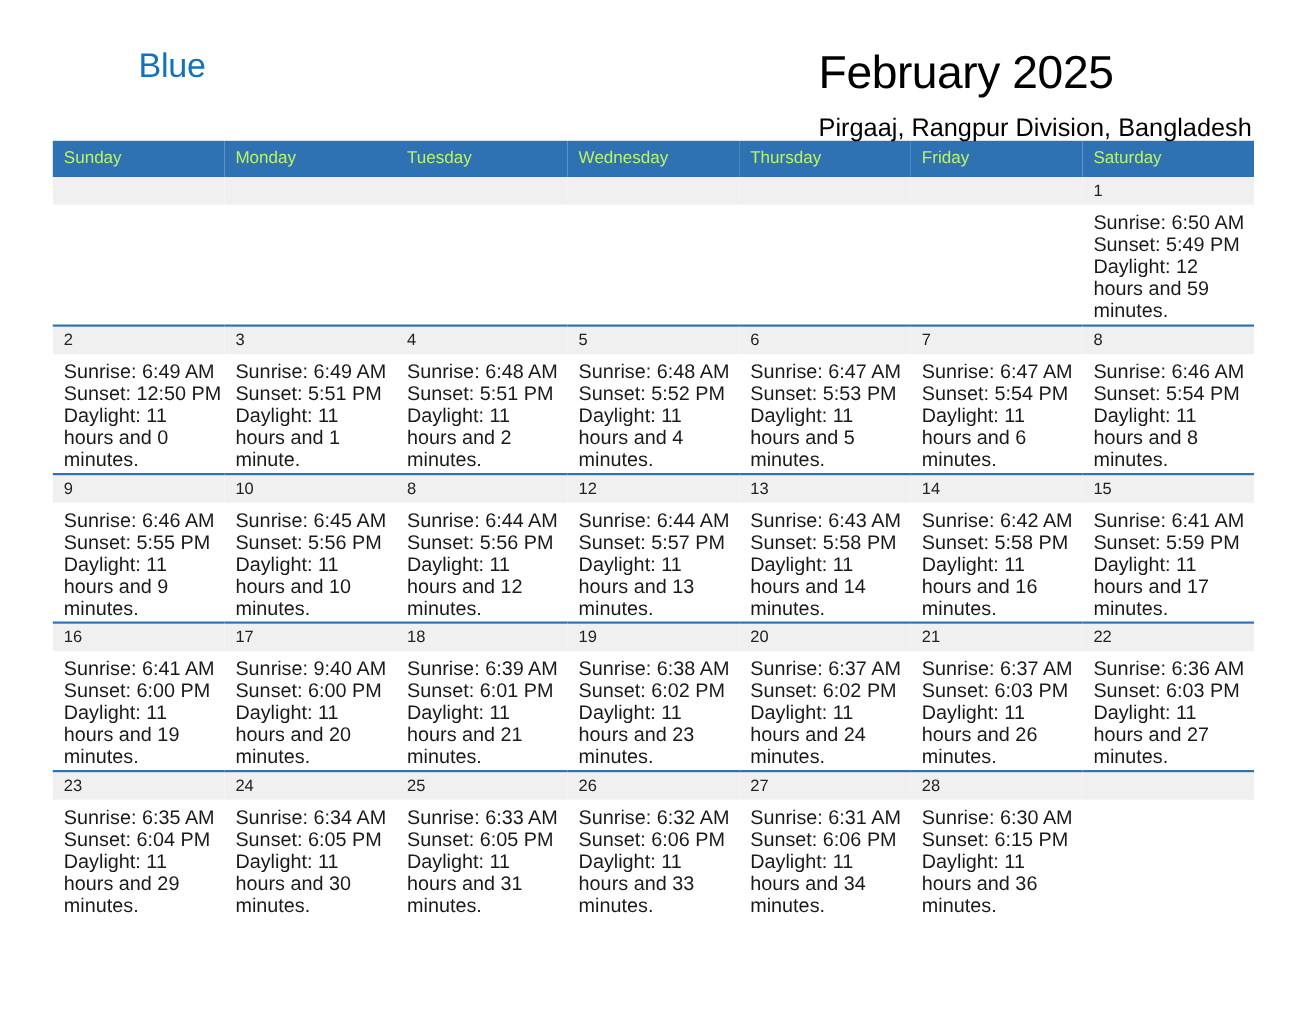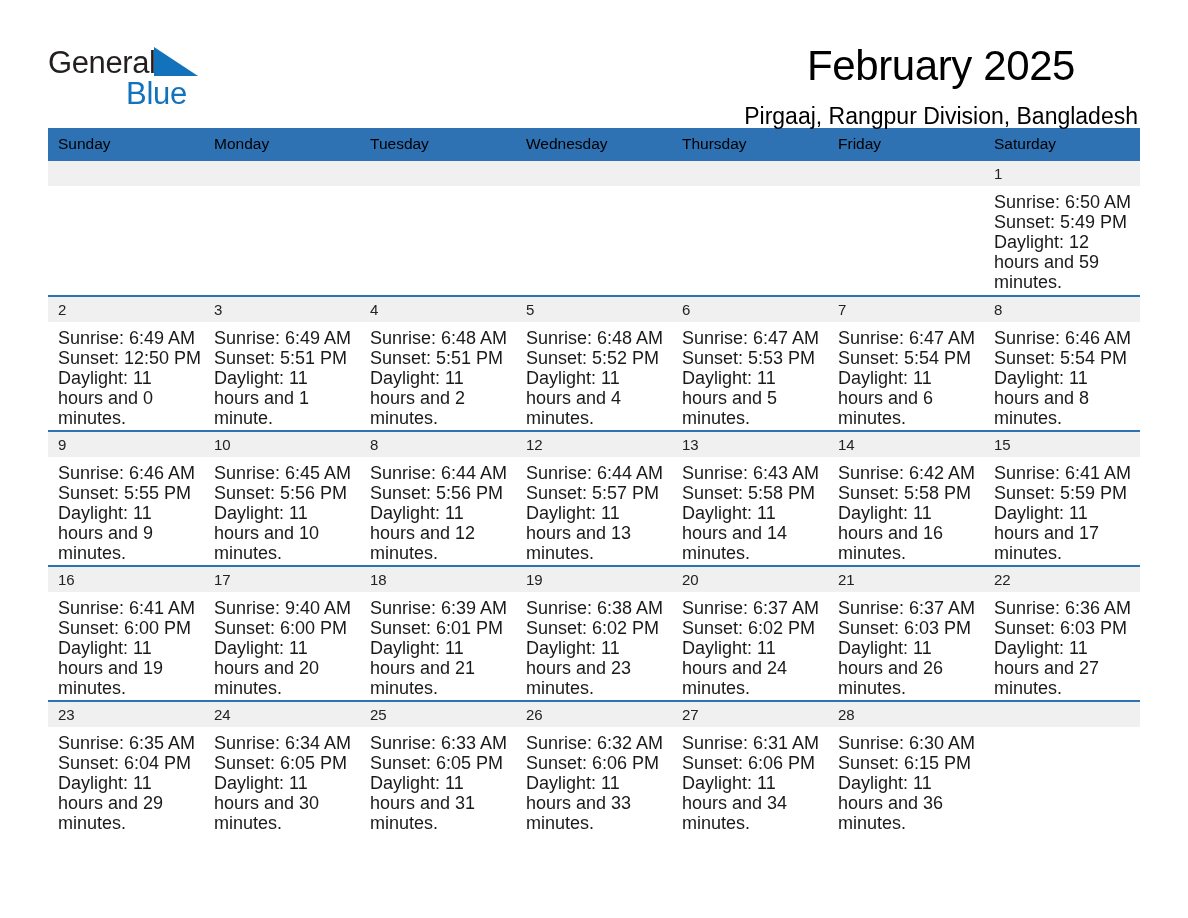--- a/index.html
+++ b/index.html
@@ -59,21 +59,21 @@
     margin-top: 0;
     margin-left: 78px;
   }
   .logo-blue {
     font-size: 31px;
     letter-spacing: -0.3px;
     color: #1272bb;
   }
 
   .titleblock {
-    text-align: center;
+    text-align: left;
     padding-right: 2px;
   }
   .month-title {
     font-size: 42px;
     font-weight: normal;
     letter-spacing: -0.4px;
     color: #000;
     line-height: 1.05;
     margin: 0;
   }
@@ -87,21 +87,21 @@
 
   
   .calendar {
     width: 1092px;
     border-collapse: collapse;
     table-layout: fixed;
     margin-top: 14px;
   }
   .calendar th {
     background: #2f72b4;
-    color: #000000;
+    color: #bef264;
     font-weight: normal;
     font-size: 15.5px;
     text-align: left;
     padding: 7px 0 8px 10px;
     border: none;
   }
   .calendar td {
     vertical-align: top;
     padding: 0;
     border: none;
@@ -140,26 +140,20 @@
   }
 </style>
 </head>
 <body>
 
 <div class="page">
 
   <div class="header">
 
     <div class="logo">
-      <div class="logo-row1">
-        <span class="logo-general">General</span>
-        <svg class="logo-triangle" viewBox="0 0 44 29">
-          <polygon points="0,0 44,29 0,29" fill="#1272bb"></polygon>
-        </svg>
-      </div>
       <div class="logo-row2">
         <span class="logo-blue">Blue</span>
       </div>
     </div>
 
     <div class="titleblock">
       <h1 class="month-title">February 2025</h1>
       <h2 class="location-title">Pirgaaj, Rangpur Division, Bangladesh</h2>
     </div>
 

